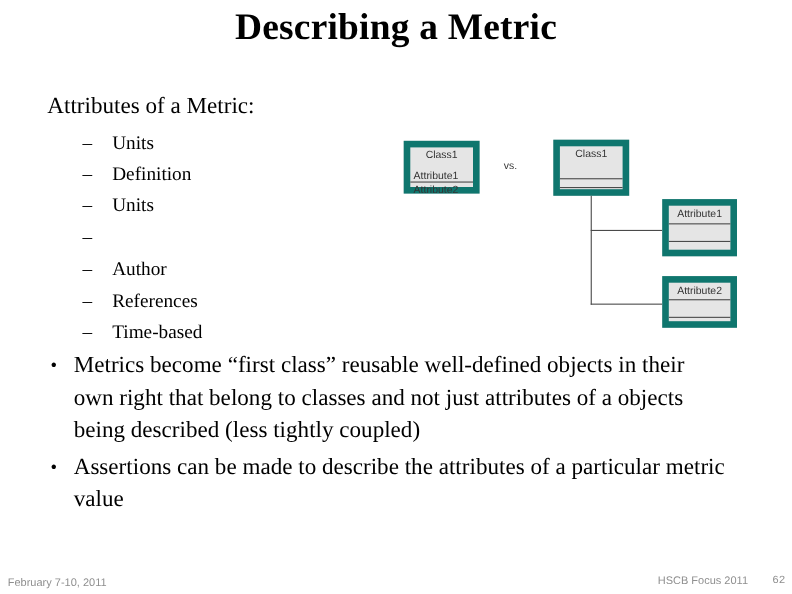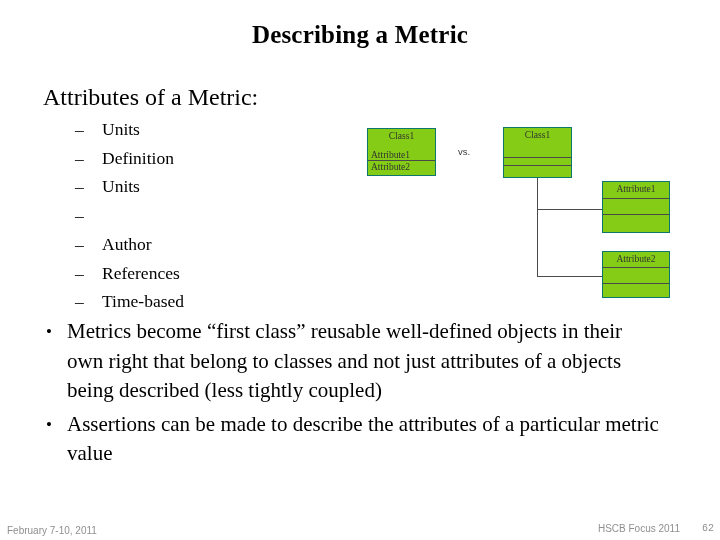--- a/index.html
+++ b/index.html
@@ -8,53 +8,52 @@
     background: #ffffff;
     position: relative;
     overflow: hidden;
     font-family: "Liberation Serif", "DejaVu Serif", serif;
     color: #000000;
   }
   .abs { position: absolute; }
 
   
   .slide-title {
-    left: 0; top: 21px; width: 720px;
+    left: 0; top: 6px; width: 720px;
     text-align: center;
-    font-size: 25px; font-weight: bold;
+    font-size: 34px; font-weight: bold;
     letter-spacing: 0.2px;
   }
 
   
   .section-heading {
     left: 43px; top: 84px;
-    font-size: 24px;
+    font-size: 21px;
   }
 
   
   .attr-list { left: 75px; top: 115px; }
   .attr-row { display: flex; line-height: 28.7px; font-size: 17.5px; }
   .attr-row .dash { width: 27px; }
 
   
   .bullets { left: 46px; top: 317px; width: 614px; }
   .bullet-item { display: flex; font-size: 21px; line-height: 29.6px; }
   .bullet-item + .bullet-item { margin-top: 4px; }
   .bullet-item .marker { width: 21px; font-size: 17px; flex: 0 0 21px; }
   .bullet-item .btext { flex: 1; }
 
   
   .dg { font-family: "Liberation Sans", "DejaVu Sans", sans-serif; color: #333333; }
   .classbox {
-    border: 1px solid #0f766e;
-    background: #84cc16;
+    border: 6px solid #0f766e;
+    background: #e5e5e5;
     box-sizing: border-box;
     font-size: 9.5px;
     line-height: 11px;
-    font-family: Liberation Serif, serif;
   }
   .classbox .cmp { box-sizing: border-box; }
   .classbox .cmp.rule { border-bottom: 1px solid #4a4a4a; }
   .cmp-title { text-align: center; padding-top: 2px; }
   .cmp-attr  { text-align: left; padding-left: 3px; }
 
   .compact-class { left: 367px; top: 128px; width: 69px; height: 48px; }
   .compact-class .cmp-title { height: 21px; }
   .compact-class .attr1 { height: 11px; }
   .compact-class .attr2 { height: 12px; padding-top: 1px; }

